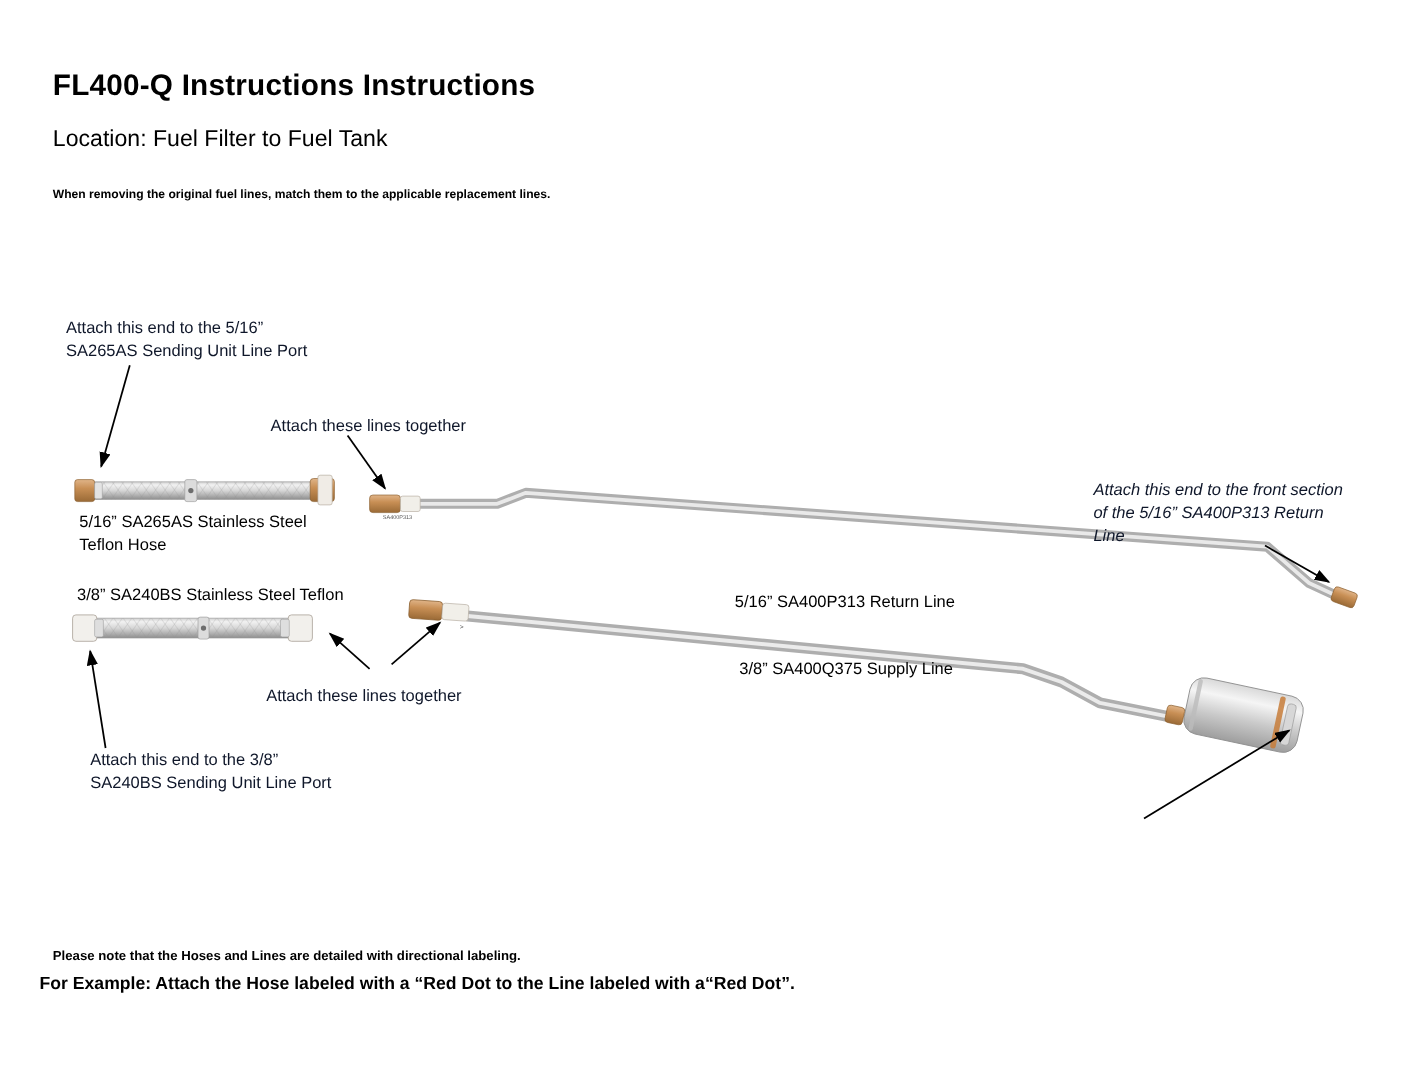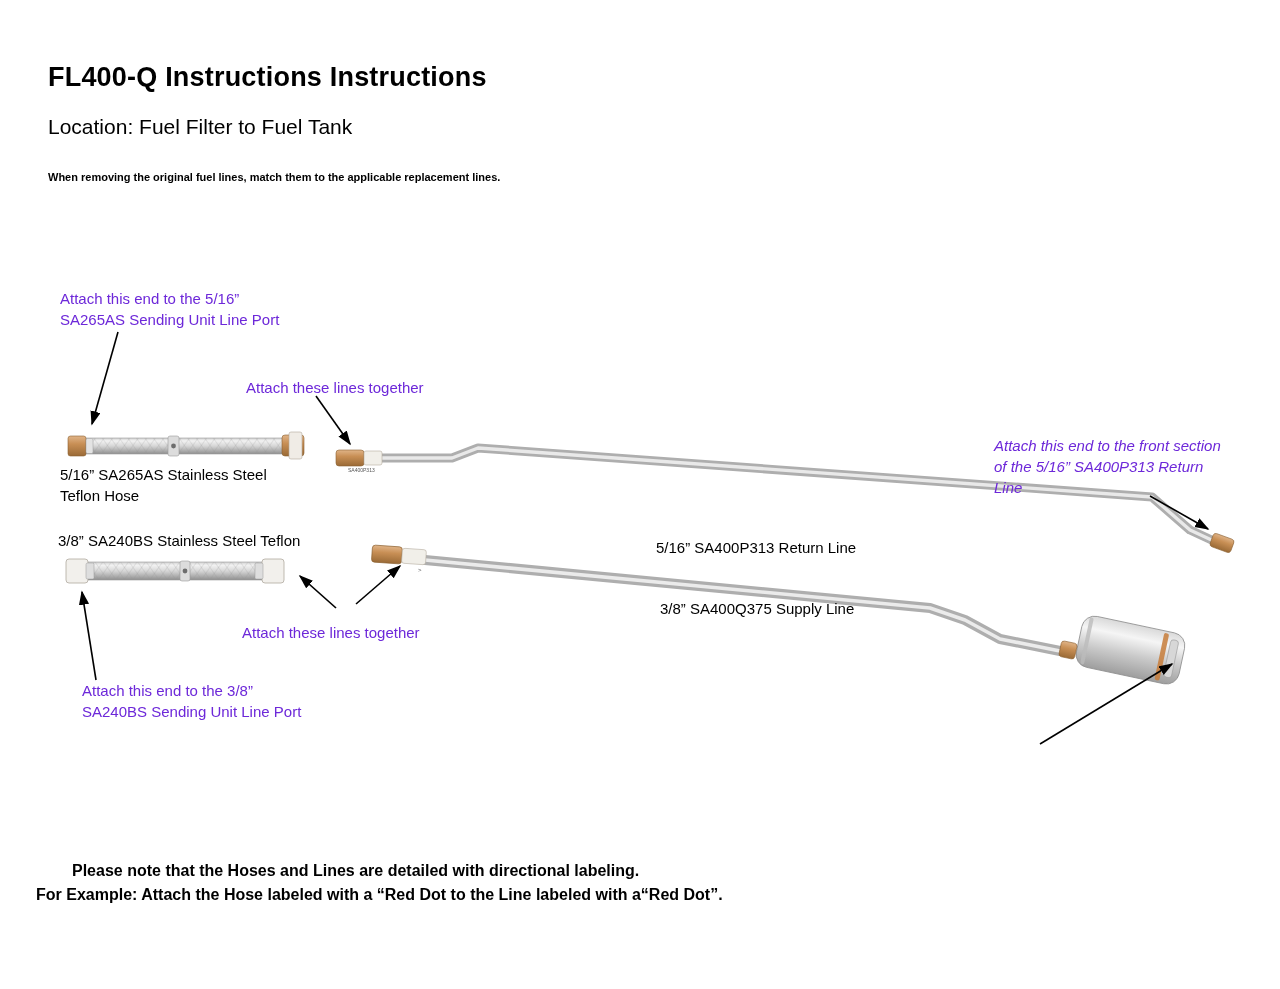--- a/index.html
+++ b/index.html
@@ -37,43 +37,43 @@
     position: absolute;
     left: 48px;
     top: 171px;
     font-size: 11px;
     font-weight: bold;
   }
   .note-line1 {
     position: absolute;
     left: 48px;
     top: 862px;
-    font-size: 16px;
-    font-weight: bold;
-    margin-left: 24px;
+    font-size: 12px;
+    font-weight: bold;
   }
   .note-line2 {
     position: absolute;
     left: 36px;
     top: 886px;
     font-size: 16px;
     font-weight: bold;
   }
   .callout {
     position: absolute;
     font-size: 15px;
     line-height: 21px;
-    color: #6d28d9;
+    color: #0f172a;
     white-space: pre-line;
   }
   .part-label {
     position: absolute;
     font-size: 15px;
     line-height: 21px;
     white-space: pre-line;
+    margin-left: 12px;
   }
   svg.overlay {
     position: absolute;
     left: 0;
     top: 0;
     width: 1280px;
     height: 989px;
     pointer-events: none;
   }
 </style>

